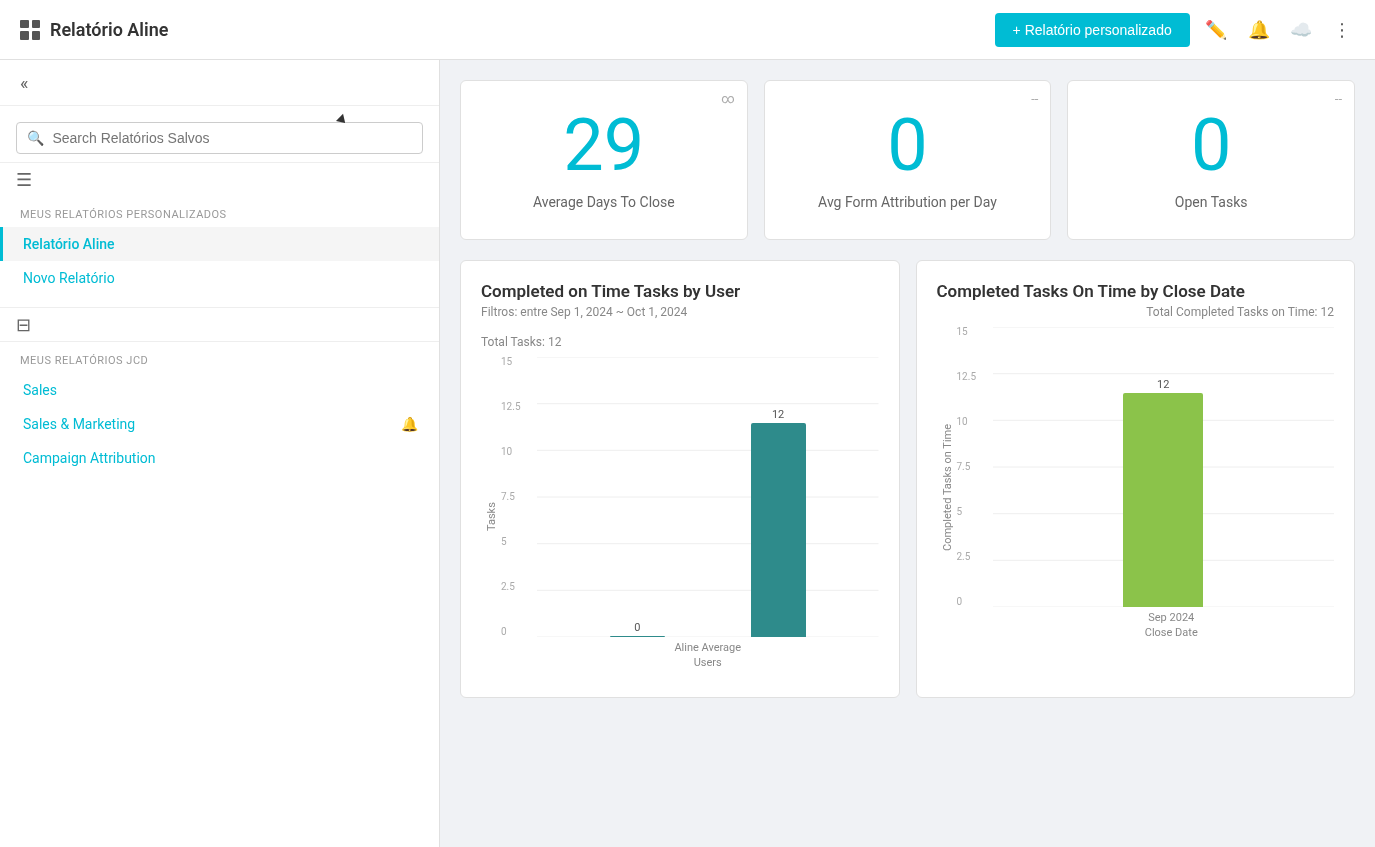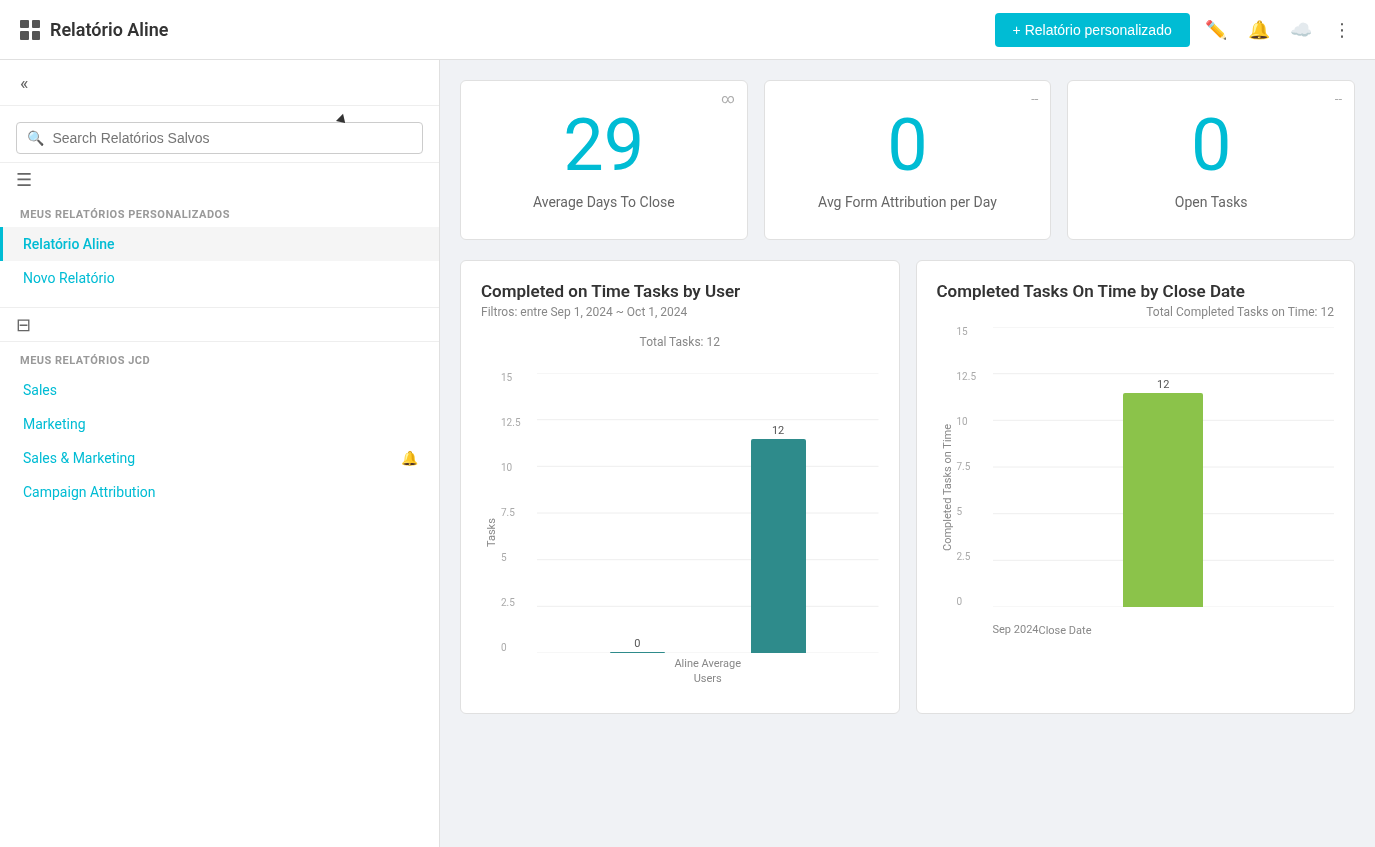--- a/index.html
+++ b/index.html
@@ -113,21 +113,21 @@
       font-size: 18px;
       padding: 4px;
     }
 
     .sidebar-section {
       padding: 0 0 12px 0;
     }
     .sidebar-section-label {
       font-size: 11px;
       color: #999;
-      font-weight: 700;
+      font-weight: 400;
       letter-spacing: 0.5px;
       padding: 12px 20px 6px;
       text-transform: uppercase;
     }
     .sidebar-item {
       padding: 9px 20px;
       font-size: 14px;
       color: #00bcd4;
       cursor: pointer;
       display: flex;
@@ -223,22 +223,22 @@
       margin-bottom: 4px;
     }
     .chart-subtitle {
       font-size: 12px;
       color: #888;
       margin-bottom: 16px;
     }
     .chart-meta {
       font-size: 12px;
       color: #888;
-      text-align: center;
-      margin-bottom: 24px;
+      text-align: left;
+      margin-bottom: 8px;
     }
 
     
     .bar-chart-wrap {
       position: relative;
       height: 320px;
     }
     .y-axis-label {
       writing-mode: vertical-rl;
       transform: rotate(180deg);
@@ -320,23 +320,20 @@
     </div>
 
     <div class="sidebar-icons-row" style="border-top:1px solid #eee; padding: 6px 16px;">
       <span class="sidebar-nav-icon">⊟</span>
     </div>
 
     <div class="sidebar-section">
       <div class="sidebar-section-label">MEUS RELATÓRIOS JCD</div>
       <div class="sidebar-item">
         <span class="sidebar-item-text">Sales</span>
-      </div>
-      <div class="sidebar-item">
-        <span class="sidebar-item-text">Marketing</span>
       </div>
       <div class="sidebar-item">
         <span class="sidebar-item-text">Sales &amp; Marketing</span>
         <span class="sidebar-item-icon">🔔</span>
       </div>
       <div class="sidebar-item">
         <span class="sidebar-item-text">Campaign Attribution</span>
       </div>
     </div>
   </div>
@@ -451,21 +448,21 @@
                 
                 <div style="position:absolute; top:0; left:0; right:0; bottom:0; display:flex; align-items:flex-end; justify-content:space-around; padding: 0 30px;">
 
                   <div style="display:flex;flex-direction:column;align-items:center;gap:2px;">
                     <span style="font-size:11px;color:#555;">12</span>
                     <div style="width:80px;height:214px;background:#8bc34a;border-radius:2px 2px 0 0;"></div>
                   </div>
                 </div>
               </div>
 
-              <div style="position:absolute;bottom:0;left:36px;right:0;height:40px;display:flex;flex-direction:row;align-items:center;justify-content:flex-start;padding-top:4px;">
+              <div style="position:absolute;bottom:0;left:52px;right:0;height:40px;display:flex;flex-direction:column;align-items:center;justify-content:flex-start;padding-top:4px;">
                 <span style="font-size:11px;color:#888;">Sep 2024</span>
                 <span style="font-size:11px;color:#888;margin-top:2px;">Close Date</span>
               </div>
             </div>
           </div>
         </div>
       </div>
 
     </div>
   </div>

